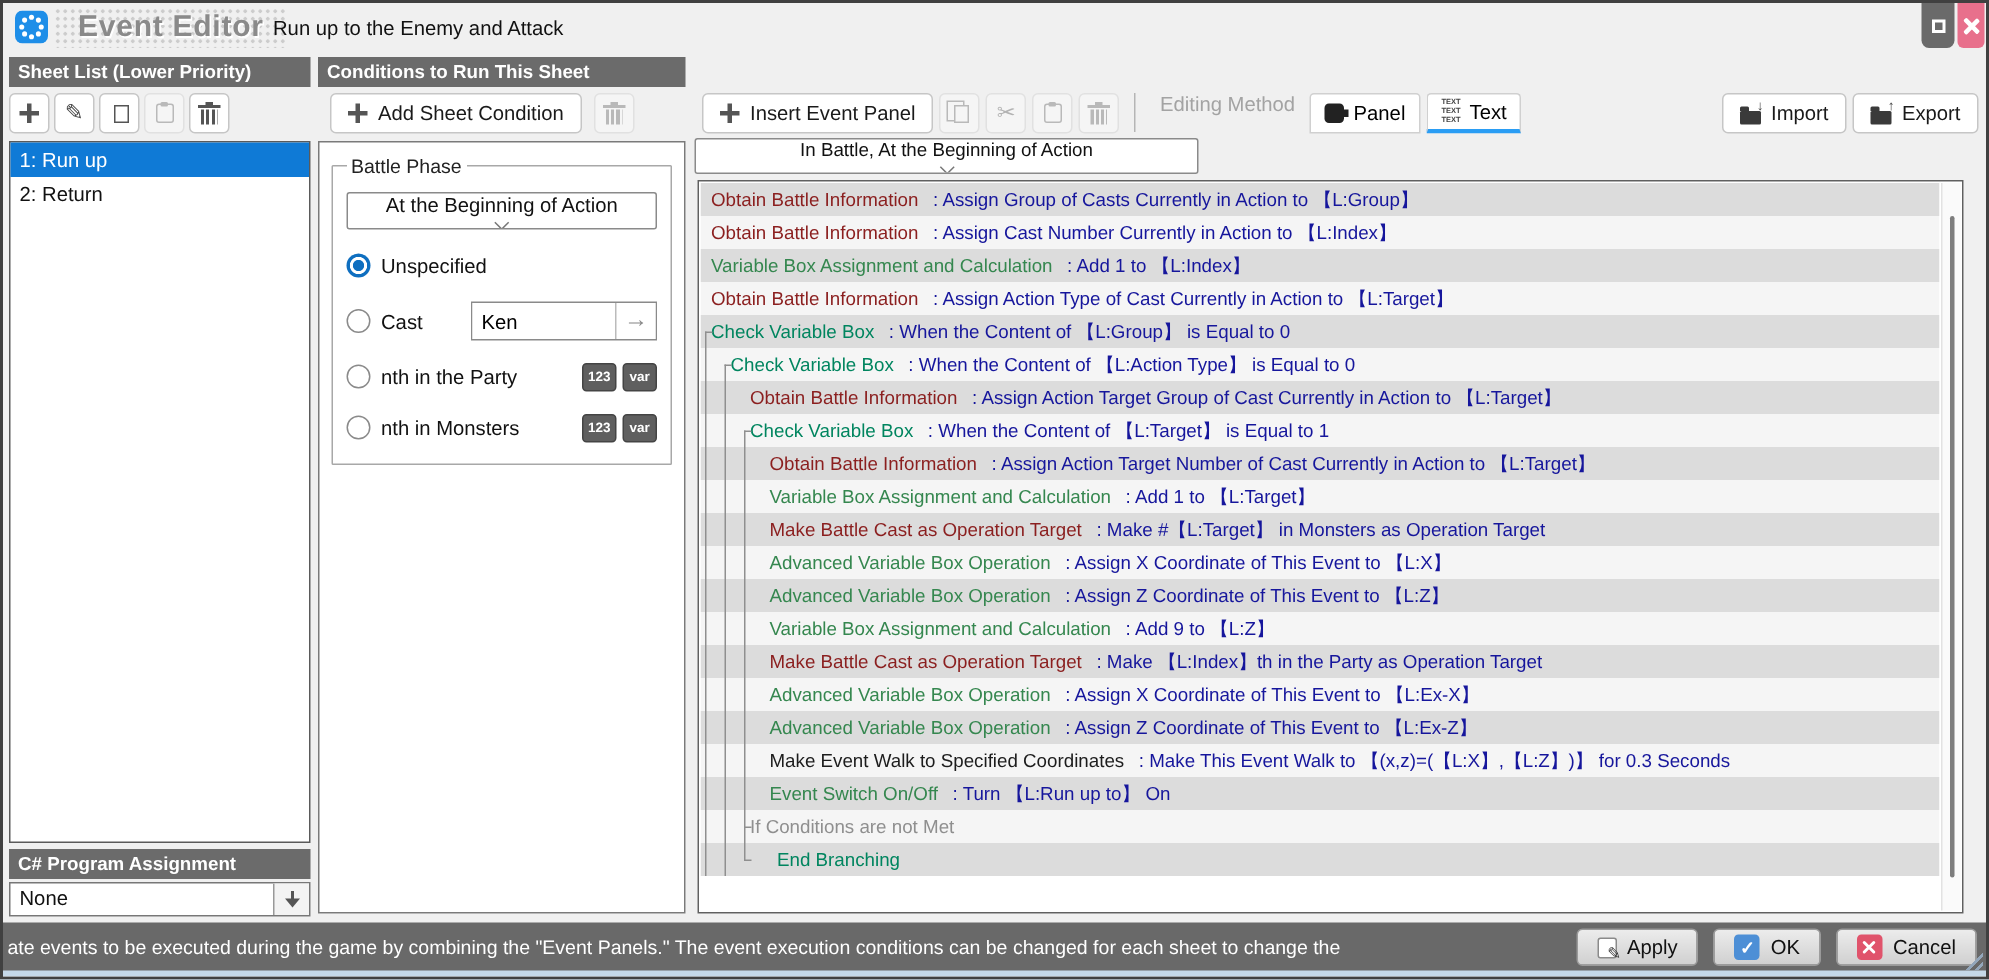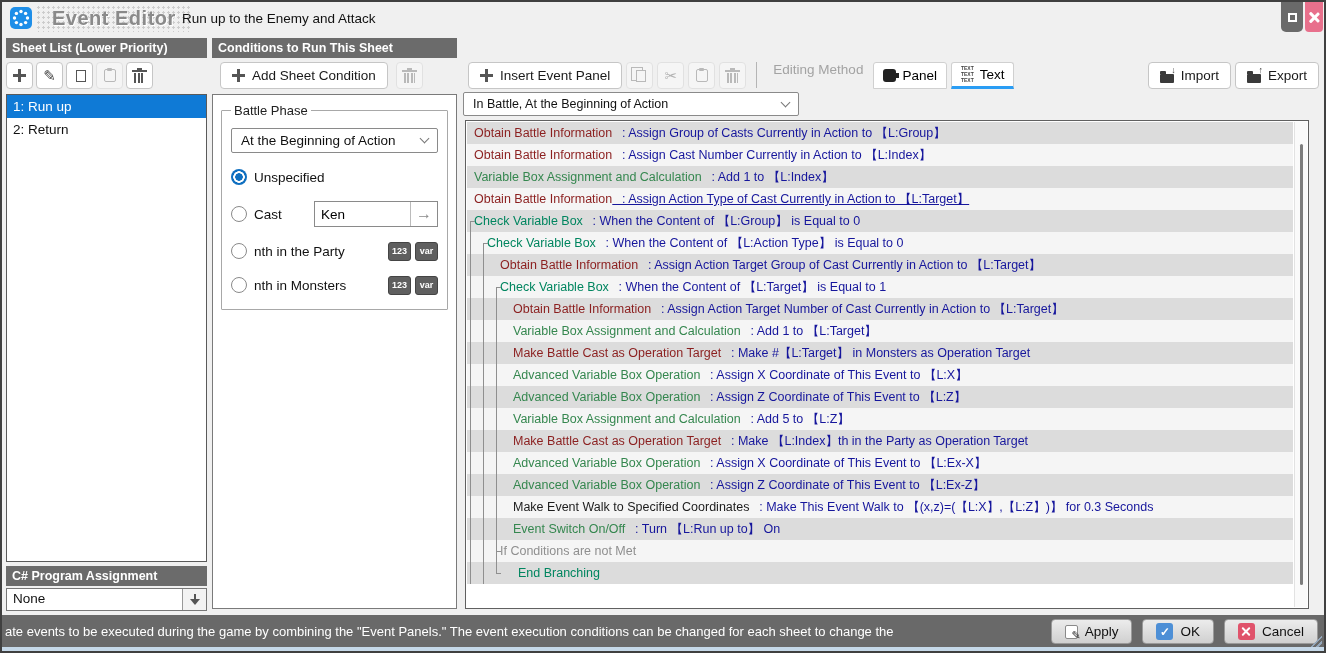--- a/index.html
+++ b/index.html
@@ -59,21 +59,21 @@
   .i-darr{position:relative;width:10px;height:11px;}
   .i-darr::before{content:"";position:absolute;left:4px;top:0;width:2.5px;height:6px;background:#555;}
   .i-darr::after{content:"";position:absolute;left:0.5px;top:5px;border-left:5px solid transparent;border-right:5px solid transparent;border-top:6px solid #555;}
 
   
   .midhead{position:absolute;left:210px;top:36px;width:245px;}
   .midtb{position:absolute;left:218px;top:60px;display:flex;gap:8px;align-items:center;}
   .midbox{position:absolute;left:210px;top:92px;width:245px;height:515px;background:#fff;border:1px solid #7a7a7a;}
   fieldset.group{margin:8px;border:1px solid #a8a8a8;border-radius:1px;padding:6px 9px 14px 9px;}
   fieldset.group legend{font-size:13px;color:#222;padding:0 3px;}
-  .combo{background:#fff;border:1px solid #8a8a8a;border-radius:2px;height:25px;display:flex;align-items:center;justify-content:space-between;padding:0 9px;font-size:13.5px;color:#111;cursor:pointer;white-space:nowrap;overflow:hidden;}
+  .combo{background:#fff;border:1px solid #8a8a8a;border-radius:2px;height:25px;display:flex;align-items:center;justify-content:space-between;padding:0 9px;font-size:13.5px;color:#111;cursor:pointer;white-space:nowrap;overflow:hidden;flex-direction:column;}
   .optrow{display:flex;align-items:center;margin-top:14px;min-height:20px;}
   .radio{width:16px;height:16px;border-radius:50%;border:1px solid #8a8a8a;background:#fff;flex:0 0 16px;cursor:pointer;}
   .radio.on{border:none;background:radial-gradient(circle at 50% 50%,#0f6fc0 0 3.5px,#ffffff 4px 5.5px,#0f6fc0 6px);}
   .optlabel{font-size:13.5px;color:#111;margin-left:7px;}
   .castgroup{margin-left:auto;display:flex;border:1px solid #8a8a8a;height:26px;}
   .castinput{width:95px;border:none;outline:none;font-size:13.5px;padding:0 6px;font-family:"Liberation Sans",sans-serif;}
   .castbtn{width:27px;border:none;border-left:1px solid #bbb;background:#fff;display:flex;align-items:center;justify-content:center;font-size:16px;color:#8a8a8a;cursor:pointer;}
   .minis{margin-left:auto;display:flex;gap:4px;}
   .mini{width:23px;height:19px;background:#5f5f5f;border:1px solid #444;border-radius:3px;color:#fff;font-size:9px;font-weight:bold;display:flex;align-items:center;justify-content:center;padding:0;cursor:pointer;font-family:"Liberation Sans",sans-serif;}
 
@@ -276,31 +276,31 @@
   </div>
   <div class="combo trigcombo" style="font-size:12.5px;">
     <span>In Battle, At the Beginning of Action</span>
     <span class="chev"></span>
   </div>
   <div class="scriptbox">
     <div class="rows">
         <div class="srow" style="padding-left: 7px;"><span class="rname" style="color: rgb(139, 31, 31);">Obtain Battle Information</span><span class="rparam" style="color: rgb(22, 22, 156);">  : Assign Group of Casts Currently in Action to 【L:Group】</span></div>
         <div class="srow even" style="padding-left: 7px;"><span class="rname" style="color: rgb(139, 31, 31);">Obtain Battle Information</span><span class="rparam" style="color: rgb(22, 22, 156);">  : Assign Cast Number Currently in Action to 【L:Index】</span></div>
         <div class="srow" style="padding-left: 7px;"><span class="rname" style="color: rgb(53, 135, 79);">Variable Box Assignment and Calculation</span><span class="rparam" style="color: rgb(22, 22, 156);">  : Add 1 to 【L:Index】</span></div>
-        <div class="srow even" style="padding-left: 7px;"><span class="rname" style="color: rgb(139, 31, 31);">Obtain Battle Information</span><span class="rparam" style="color: rgb(22, 22, 156); text-decoration: underline;">  : Assign Action Type of Cast Currently in Action to 【L:Target】</span></div>
+        <div class="srow even" style="padding-left: 7px;"><span class="rname" style="color: rgb(139, 31, 31);">Obtain Battle Information</span><span class="rparam" style="color: rgb(22, 22, 156);">  : Assign Action Type of Cast Currently in Action to 【L:Target】</span></div>
         <div class="srow" style="padding-left: 7px;"><div class="gv vb" style="left: 3px;"></div><div class="gt" style="left: 3px;"></div><span class="rname" style="color: rgb(0, 133, 95);">Check Variable Box</span><span class="rparam" style="color: rgb(22, 22, 156);">  : When the Content of 【L:Group】 is Equal to 0</span></div>
         <div class="srow even" style="padding-left: 20px;"><div class="gv" style="left: 3px;"></div><div class="gv vb" style="left: 16px;"></div><div class="gt" style="left: 16px;"></div><span class="rname" style="color: rgb(0, 133, 95);">Check Variable Box</span><span class="rparam" style="color: rgb(22, 22, 156);">  : When the Content of 【L:Action Type】 is Equal to 0</span></div>
         <div class="srow" style="padding-left: 33px;"><div class="gv" style="left: 3px;"></div><div class="gv" style="left: 16px;"></div><span class="rname" style="color: rgb(139, 31, 31);">Obtain Battle Information</span><span class="rparam" style="color: rgb(22, 22, 156);">  : Assign Action Target Group of Cast Currently in Action to 【L:Target】</span></div>
         <div class="srow even" style="padding-left: 33px;"><div class="gv" style="left: 3px;"></div><div class="gv" style="left: 16px;"></div><div class="gv vb" style="left: 29px;"></div><div class="gt" style="left: 29px;"></div><span class="rname" style="color: rgb(0, 133, 95);">Check Variable Box</span><span class="rparam" style="color: rgb(22, 22, 156);">  : When the Content of 【L:Target】 is Equal to 1</span></div>
         <div class="srow" style="padding-left: 46px;"><div class="gv" style="left: 3px;"></div><div class="gv" style="left: 16px;"></div><div class="gv" style="left: 29px;"></div><span class="rname" style="color: rgb(139, 31, 31);">Obtain Battle Information</span><span class="rparam" style="color: rgb(22, 22, 156);">  : Assign Action Target Number of Cast Currently in Action to 【L:Target】</span></div>
         <div class="srow even" style="padding-left: 46px;"><div class="gv" style="left: 3px;"></div><div class="gv" style="left: 16px;"></div><div class="gv" style="left: 29px;"></div><span class="rname" style="color: rgb(53, 135, 79);">Variable Box Assignment and Calculation</span><span class="rparam" style="color: rgb(22, 22, 156);">  : Add 1 to 【L:Target】</span></div>
         <div class="srow" style="padding-left: 46px;"><div class="gv" style="left: 3px;"></div><div class="gv" style="left: 16px;"></div><div class="gv" style="left: 29px;"></div><span class="rname" style="color: rgb(139, 31, 31);">Make Battle Cast as Operation Target</span><span class="rparam" style="color: rgb(22, 22, 156);">  : Make #【L:Target】 in Monsters as Operation Target</span></div>
         <div class="srow even" style="padding-left: 46px;"><div class="gv" style="left: 3px;"></div><div class="gv" style="left: 16px;"></div><div class="gv" style="left: 29px;"></div><span class="rname" style="color: rgb(53, 135, 79);">Advanced Variable Box Operation</span><span class="rparam" style="color: rgb(22, 22, 156);">  : Assign X Coordinate of This Event to 【L:X】</span></div>
         <div class="srow" style="padding-left: 46px;"><div class="gv" style="left: 3px;"></div><div class="gv" style="left: 16px;"></div><div class="gv" style="left: 29px;"></div><span class="rname" style="color: rgb(53, 135, 79);">Advanced Variable Box Operation</span><span class="rparam" style="color: rgb(22, 22, 156);">  : Assign Z Coordinate of This Event to 【L:Z】</span></div>
-        <div class="srow even" style="padding-left: 46px;"><div class="gv" style="left: 3px;"></div><div class="gv" style="left: 16px;"></div><div class="gv" style="left: 29px;"></div><span class="rname" style="color: rgb(53, 135, 79);">Variable Box Assignment and Calculation</span><span class="rparam" style="color: rgb(22, 22, 156);">  : Add 5 to 【L:Z】</span></div>
+        <div class="srow even" style="padding-left: 46px;"><div class="gv" style="left: 3px;"></div><div class="gv" style="left: 16px;"></div><div class="gv" style="left: 29px;"></div><span class="rname" style="color: rgb(53, 135, 79);">Variable Box Assignment and Calculation</span><span class="rparam" style="color: rgb(22, 22, 156);">  : Add 9 to 【L:Z】</span></div>
         <div class="srow" style="padding-left: 46px;"><div class="gv" style="left: 3px;"></div><div class="gv" style="left: 16px;"></div><div class="gv" style="left: 29px;"></div><span class="rname" style="color: rgb(139, 31, 31);">Make Battle Cast as Operation Target</span><span class="rparam" style="color: rgb(22, 22, 156);">  : Make 【L:Index】th in the Party as Operation Target</span></div>
         <div class="srow even" style="padding-left: 46px;"><div class="gv" style="left: 3px;"></div><div class="gv" style="left: 16px;"></div><div class="gv" style="left: 29px;"></div><span class="rname" style="color: rgb(53, 135, 79);">Advanced Variable Box Operation</span><span class="rparam" style="color: rgb(22, 22, 156);">  : Assign X Coordinate of This Event to 【L:Ex-X】</span></div>
         <div class="srow" style="padding-left: 46px;"><div class="gv" style="left: 3px;"></div><div class="gv" style="left: 16px;"></div><div class="gv" style="left: 29px;"></div><span class="rname" style="color: rgb(53, 135, 79);">Advanced Variable Box Operation</span><span class="rparam" style="color: rgb(22, 22, 156);">  : Assign Z Coordinate of This Event to 【L:Ex-Z】</span></div>
         <div class="srow even" style="padding-left: 46px;"><div class="gv" style="left: 3px;"></div><div class="gv" style="left: 16px;"></div><div class="gv" style="left: 29px;"></div><span class="rname" style="color: rgb(28, 28, 28);">Make Event Walk to Specified Coordinates</span><span class="rparam" style="color: rgb(22, 22, 156);">  : Make This Event Walk to 【(x,z)=(【L:X】,【L:Z】)】 for 0.3 Seconds</span></div>
         <div class="srow" style="padding-left: 46px;"><div class="gv" style="left: 3px;"></div><div class="gv" style="left: 16px;"></div><div class="gv" style="left: 29px;"></div><span class="rname" style="color: rgb(53, 135, 79);">Event Switch On/Off</span><span class="rparam" style="color: rgb(22, 22, 156);">  : Turn 【L:Run up to】 On</span></div>
         <div class="srow even" style="padding-left: 33px;"><div class="gv" style="left: 3px;"></div><div class="gv" style="left: 16px;"></div><div class="gv" style="left: 29px;"></div><div class="gt" style="left: 29px;"></div><span class="rname" style="color: rgb(143, 143, 143);">If Conditions are not Met</span></div>
         <div class="srow" style="padding-left: 51px;"><div class="gv" style="left: 3px;"></div><div class="gv" style="left: 16px;"></div><div class="gv vt" style="left: 29px;"></div><div class="gt" style="left: 29px;"></div><span class="rname" style="color: rgb(0, 133, 95);">End Branching</span></div>
       </div>
     <div class="vscroll">
         <div class="vthumb"></div>

